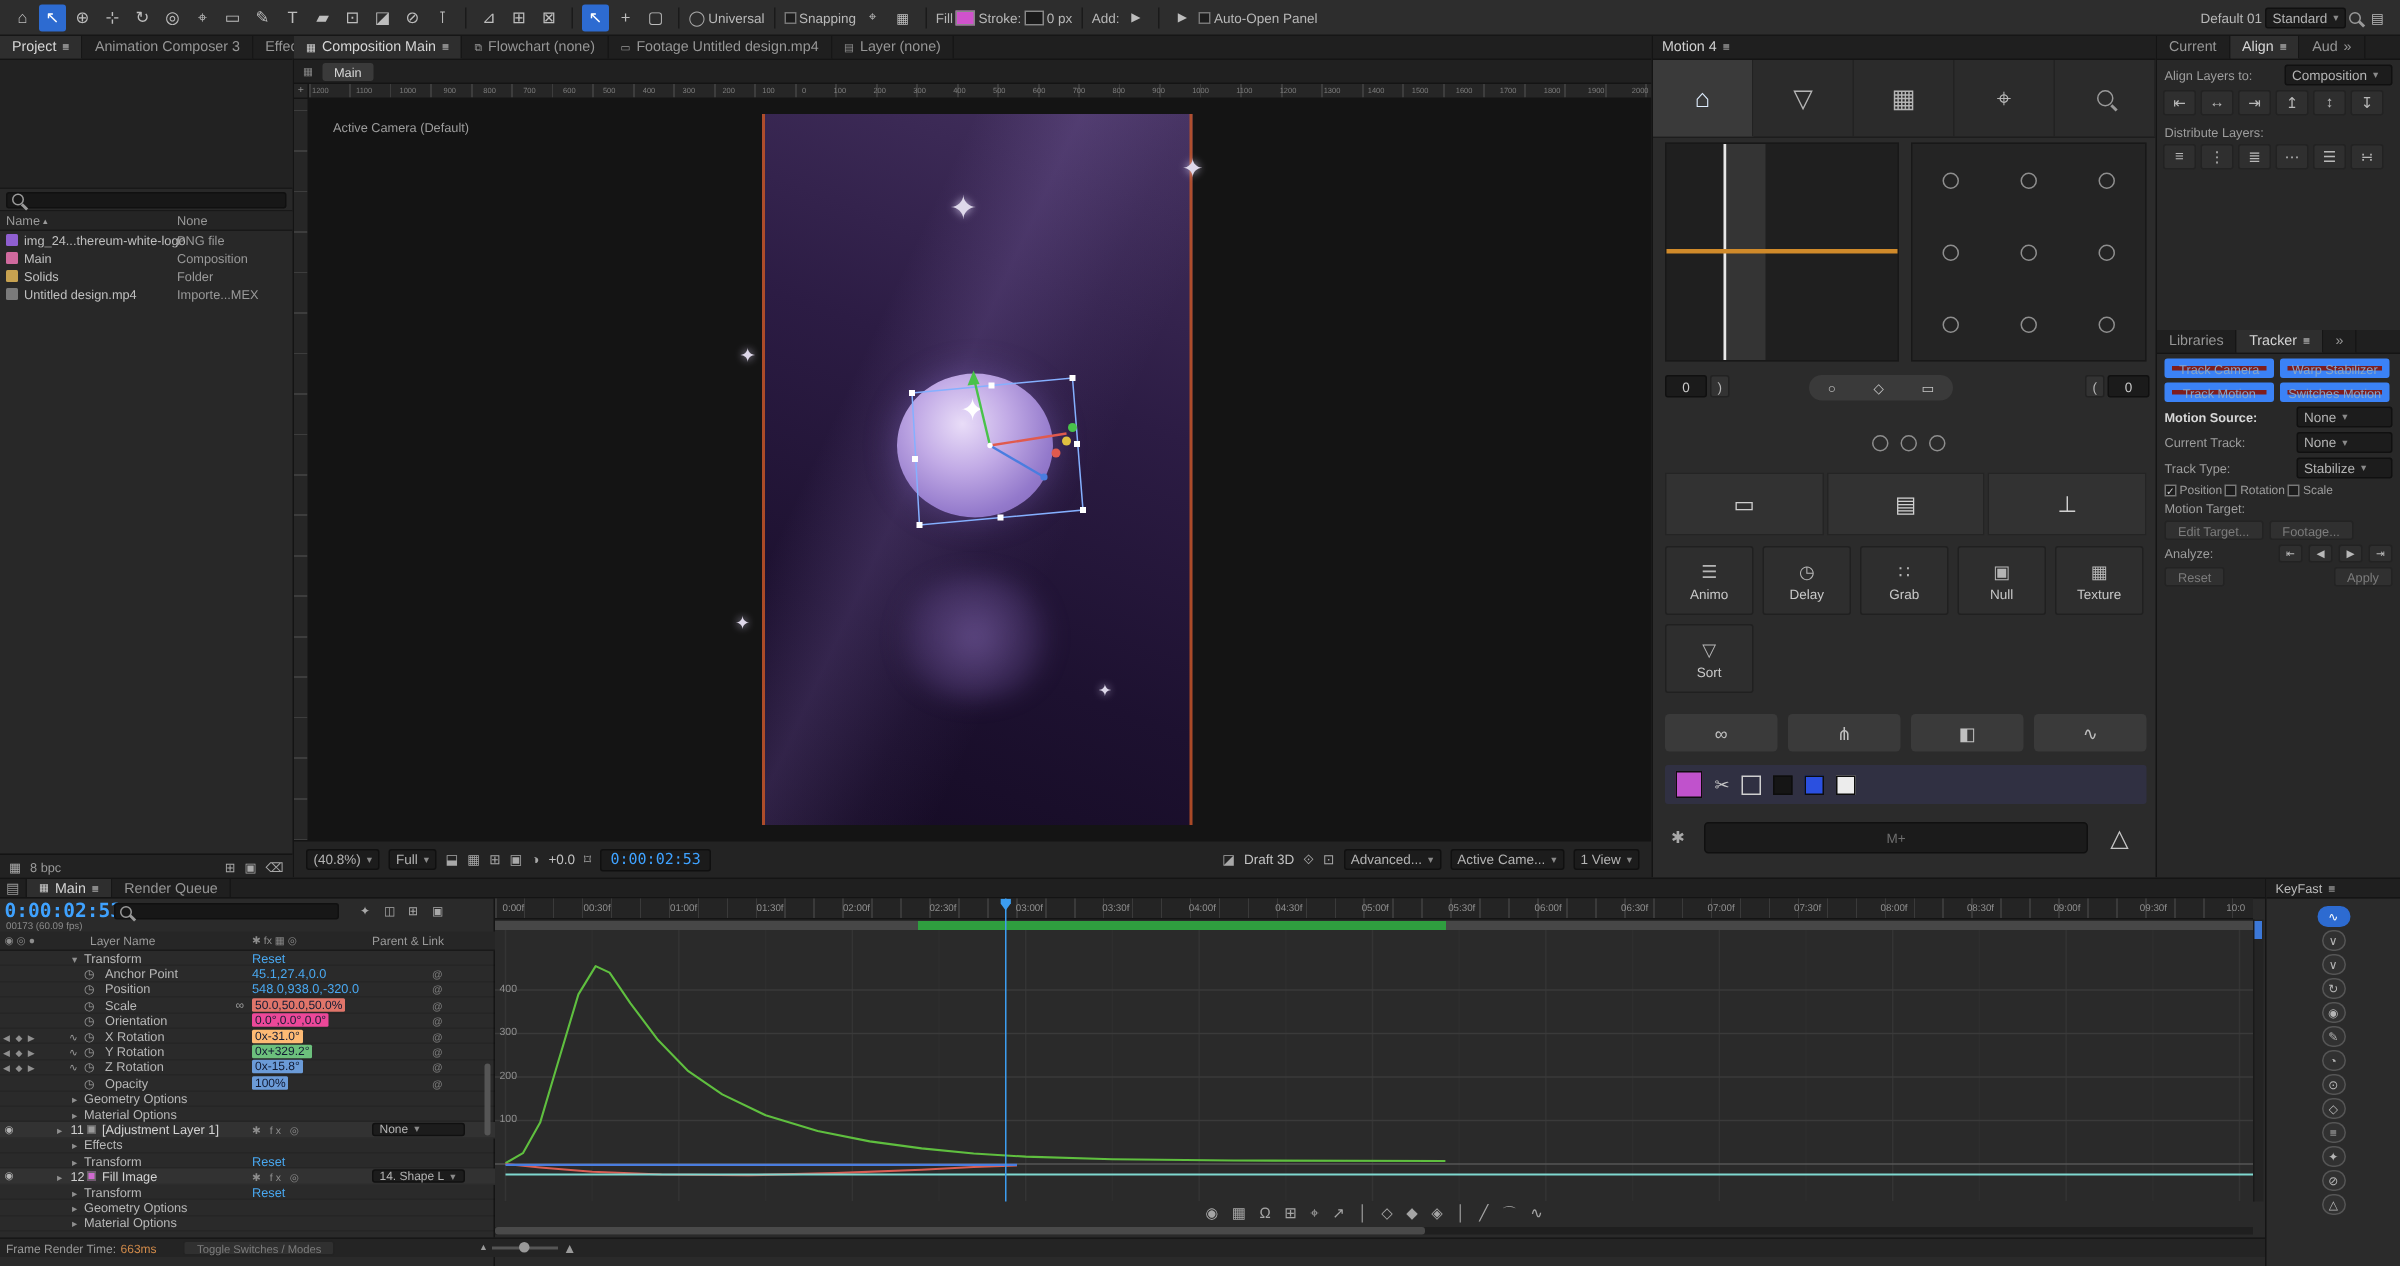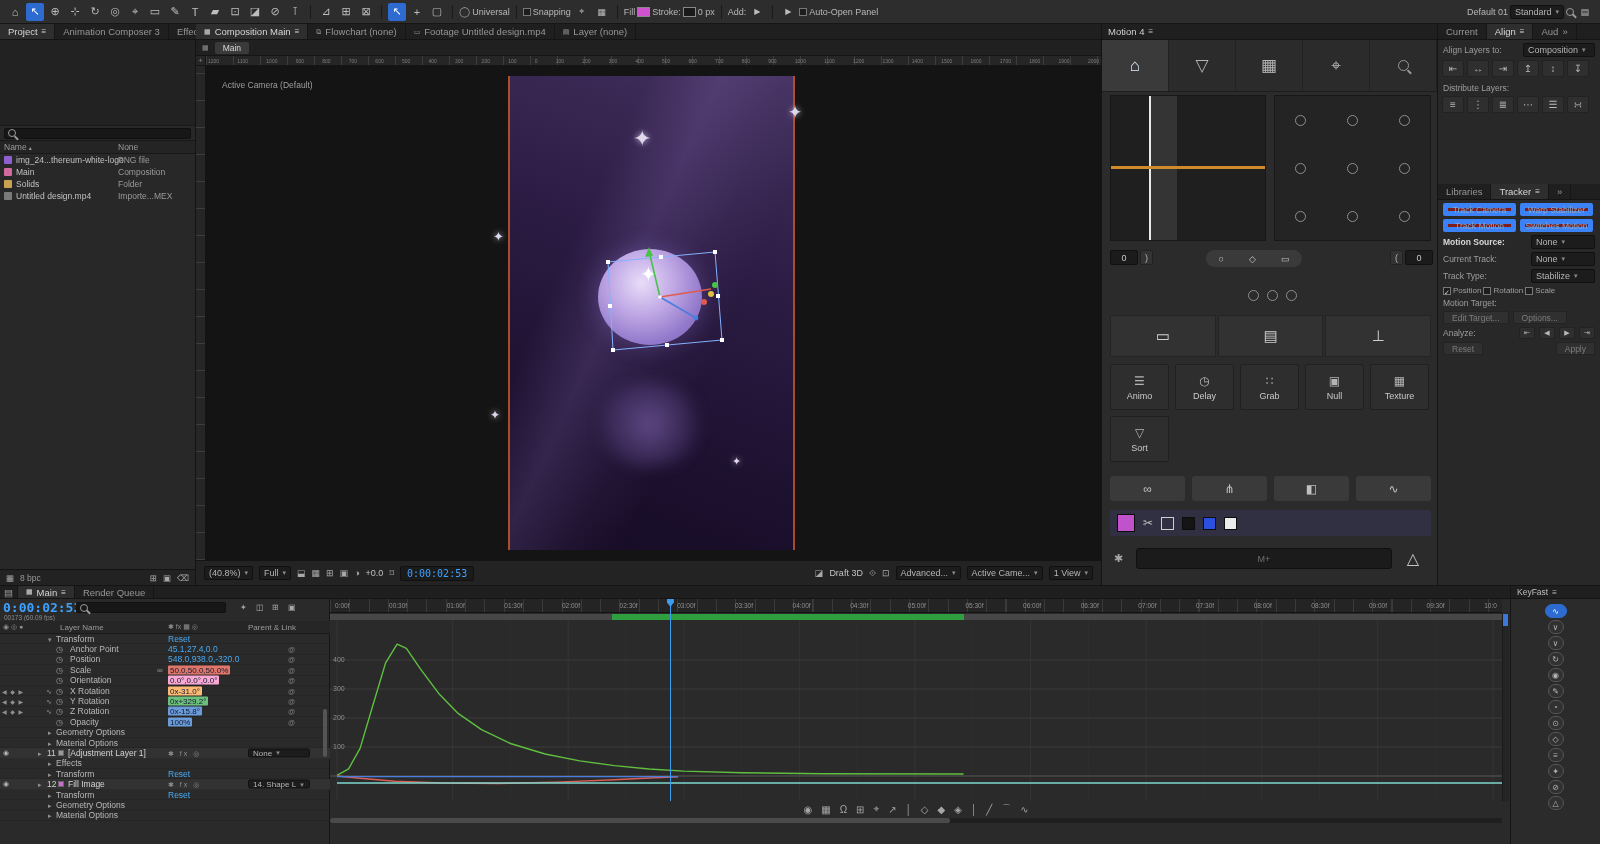--- a/index.html
+++ b/index.html
@@ -519,21 +519,21 @@
         <span class="rlabel">Distribute Layers:</span>
       </div>
     <div class="iconrow">
         <span class="abtn">≡</span>
         <span class="abtn">⋮</span>
         <span class="abtn">≣</span>
         <span class="abtn">⋯</span>
         <span class="abtn">☰</span>
         <span class="abtn">∺</span>
       </div>
-    <div class="phead" style="margin-top:68px">
+    <div class="phead" style="margin-top:104px">
       <span class="tab">
           <span>Libraries</span>
         </span>
       <span class="tab active">
           <span>Tracker</span>
           <span style="font-size:8px">≡</span>
         </span>
       <span class="tab">
           <span>»</span>
         </span>
@@ -573,21 +573,21 @@
       <span class="cb"></span>
         <span class="rlabel" style="font-size:8px">Rotation</span>
       <span class="cb"></span>
         <span class="rlabel" style="font-size:8px">Scale</span>
     </div>
     <div class="trow">
         <span class="rlabel">Motion Target:</span>
       </div>
     <div class="trow">
       <span class="gbtn">Edit Target...</span>
-      <span class="gbtn">Options...</span>
+      <span class="gbtn">Footage...</span>
     </div>
     <div class="trow">
       <span class="rlabel">Analyze:</span>
       <span style="flex:1"></span>
       <span class="abtn" style="width:16px;height:12px;font-size:7px">⇤</span>
       <span class="abtn" style="width:16px;height:12px;font-size:7px">◀</span>
       <span class="abtn" style="width:16px;height:12px;font-size:7px">▶</span>
       <span class="abtn" style="width:16px;height:12px;font-size:7px">⇥</span>
     </div>
     <div class="trow">
@@ -649,21 +649,21 @@
         <div class="tlrow">
             <span class="sw" style="left:56px"></span>
             <span class="lbl" style="left:70px">Scale</span>
             <span style="left:157px;color:#9a9a9a;font-size:8px">∞</span>
             <span class="val chip" style="left: 168px; background: rgb(224, 117, 106);">50.0,50.0,50.0%</span>
             <span class="pw" style="left:288px"></span>
           </div>
         <div class="tlrow">
             <span class="sw" style="left:56px"></span>
             <span class="lbl" style="left:70px">Orientation</span>
-            <span class="val chip" style="left: 168px; background: #f9a8d4;">0.0°,0.0°,0.0°</span>
+            <span class="val chip" style="left: 168px; background: #ec4899;">0.0°,0.0°,0.0°</span>
             <span class="pw" style="left:288px"></span>
           </div>
         <div class="tlrow">
             <span class="nav" style="left:2px"></span>
             <span class="gcurve" style="left:46px"></span>
             <span class="sw" style="left:56px"></span>
             <span class="lbl" style="left:70px">X Rotation</span>
             <span class="val chip" style="left: 168px; background: #fdba74;">0x-31.0°</span>
             <span class="pw" style="left:288px"></span>
           </div>
@@ -825,20 +825,32 @@
         <span class="gti">◆</span>
         <span class="gti">◈</span>
         <span class="gti">│</span>
         <span class="gti">╱</span>
         <span class="gti">⌒</span>
         <span class="gti">∿</span>
       </div>
     <div id="h-scroll">
         <div id="h-thumb"></div>
       </div>
+    <div id="tl-bottom">
+      <span style="margin-left:4px">Frame Render Time:</span>
+      <span style="margin-left: 3px; color: rgb(208, 138, 74);">663ms</span>
+      <span class="gbtn" style="margin-left:18px;height:10px;font-size:7.5px">Toggle Switches / Modes</span>
+      <div id="zoom-slider">
+        <span style="font-size:6px;color:#9a9a9a">▲</span>
+        <span class="ztrack">
+            <span class="zknob"></span>
+          </span>
+        <span style="font-size:9px;color:#9a9a9a">▲</span>
+      </div>
+    </div>
 
     <div id="keyfast">
       <div id="keyfast-head">
         <span>KeyFast</span>
         <span style="font-size:8px">≡</span>
       </div>
       <div id="keyfast-list">
           <span class="kfb">∿</span>
           <span class="kfb">∨</span>
           <span class="kfb">∨</span>

